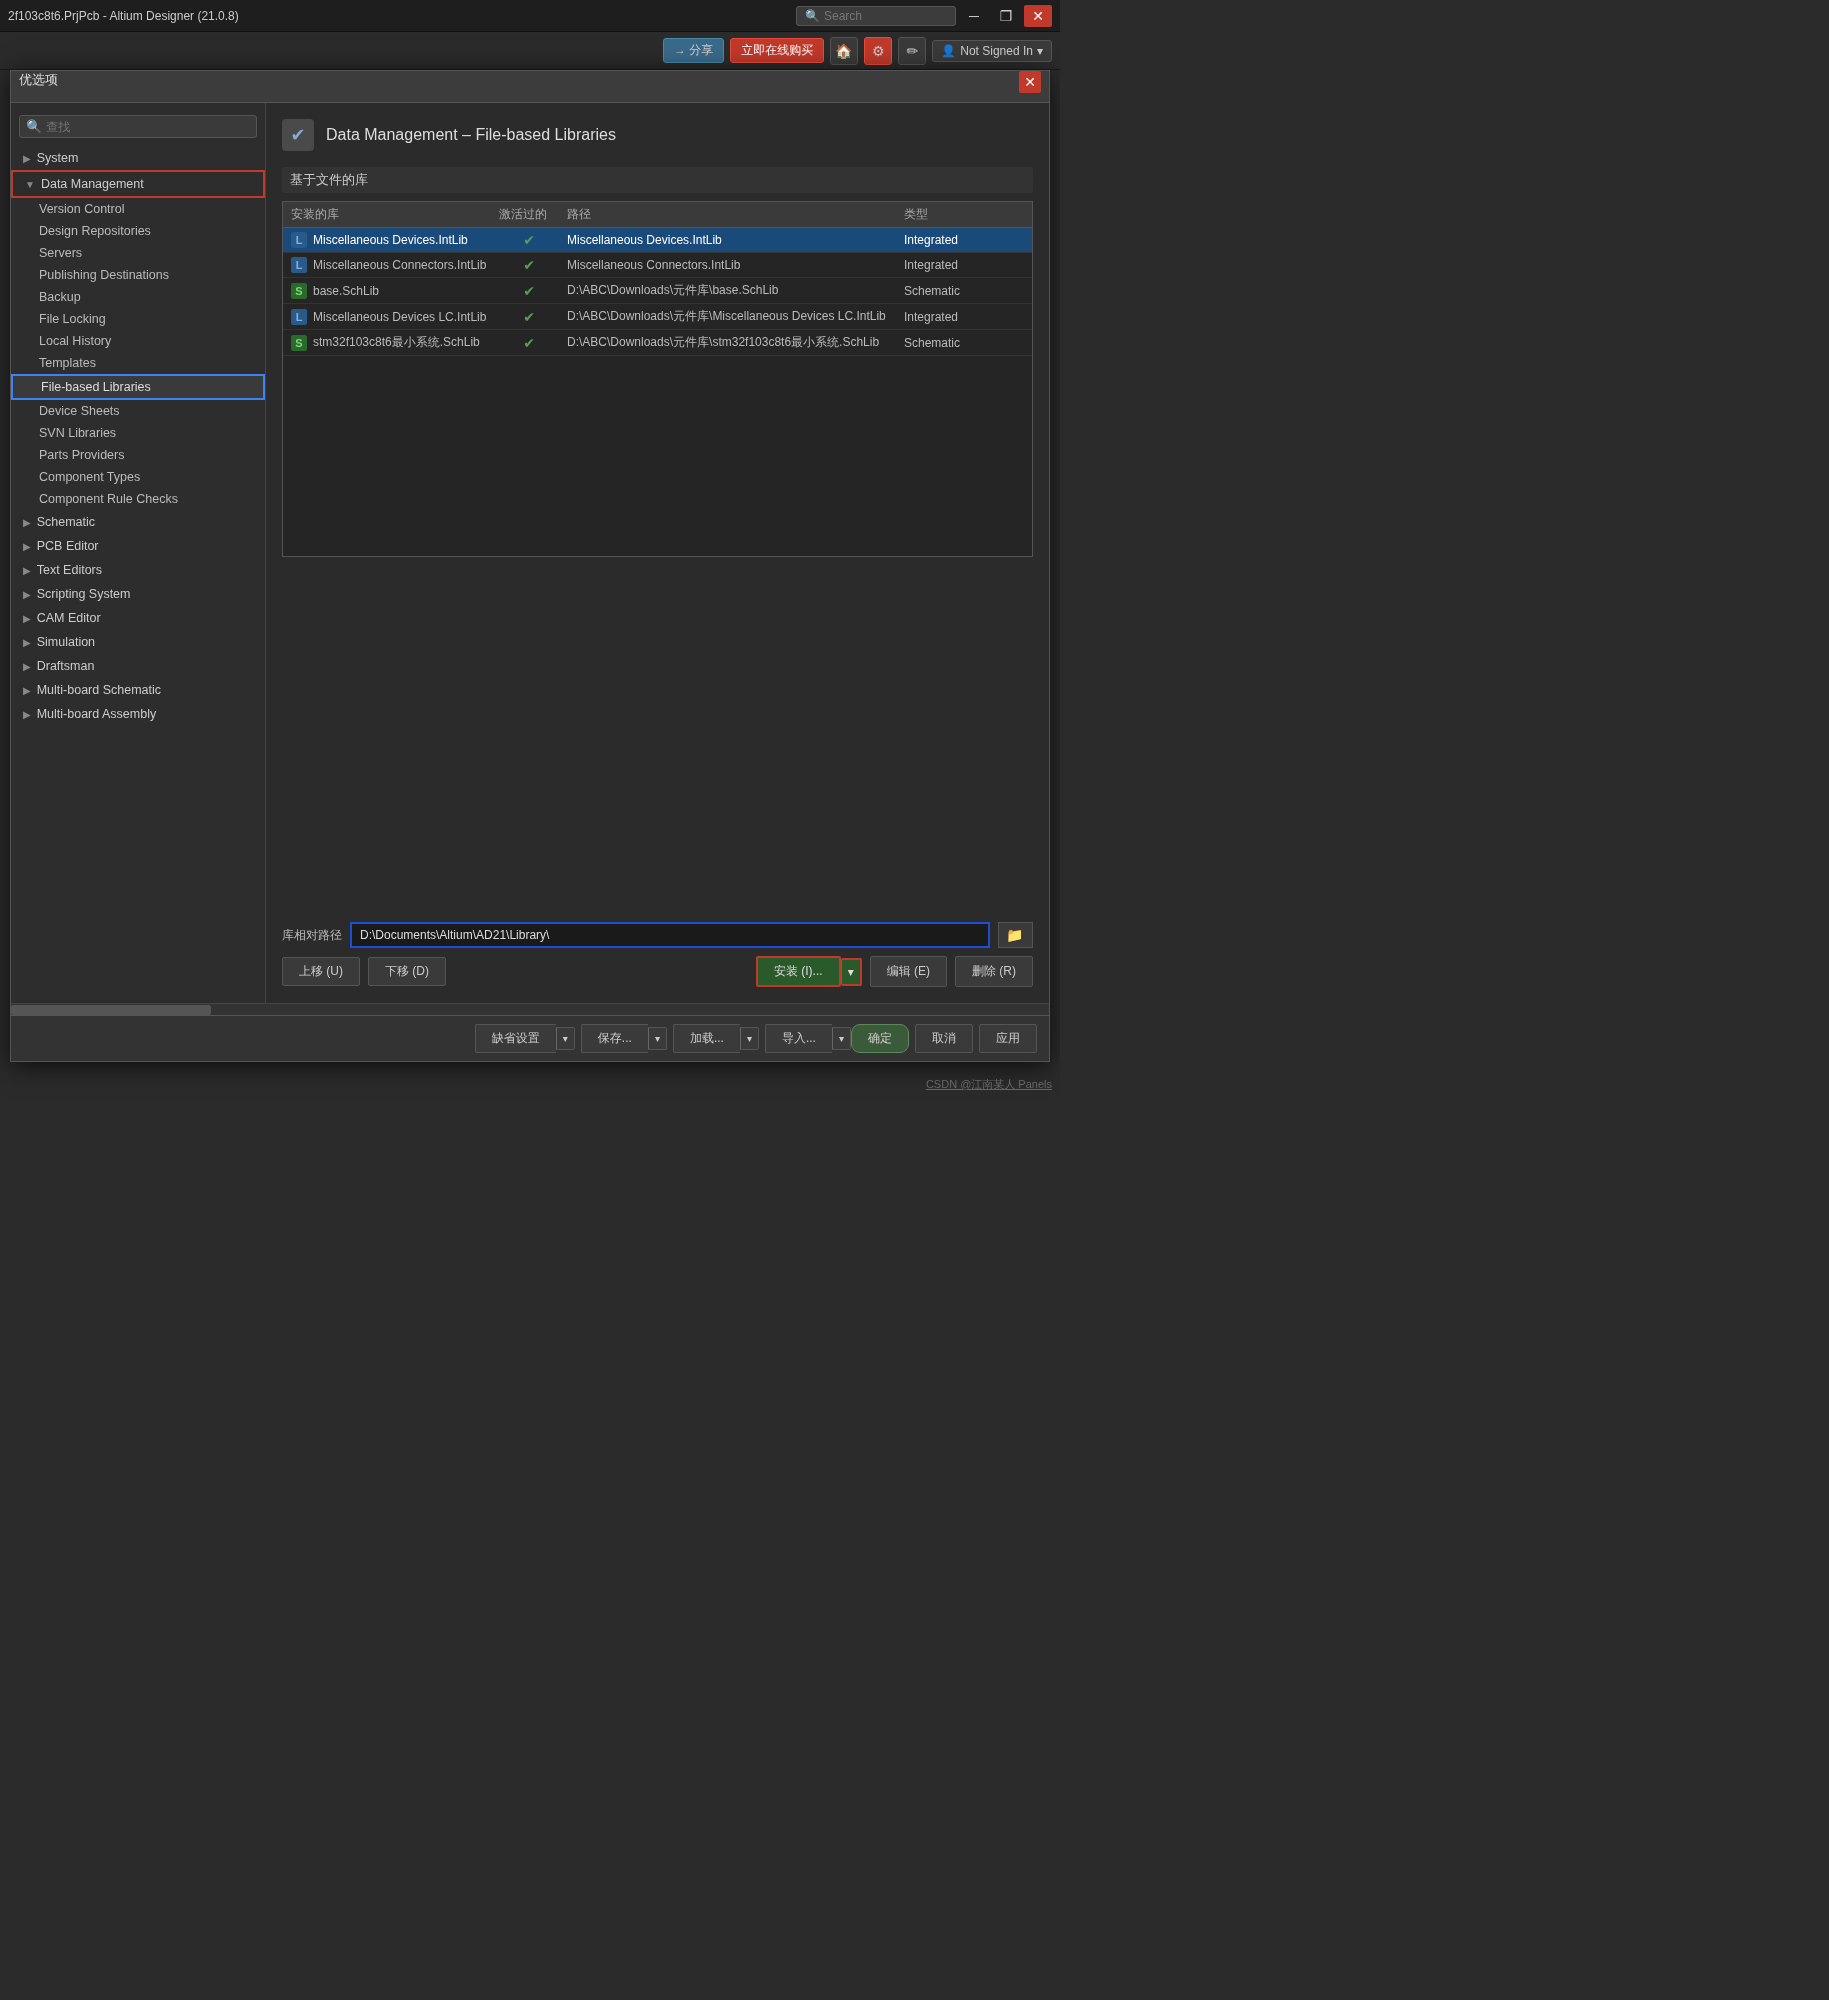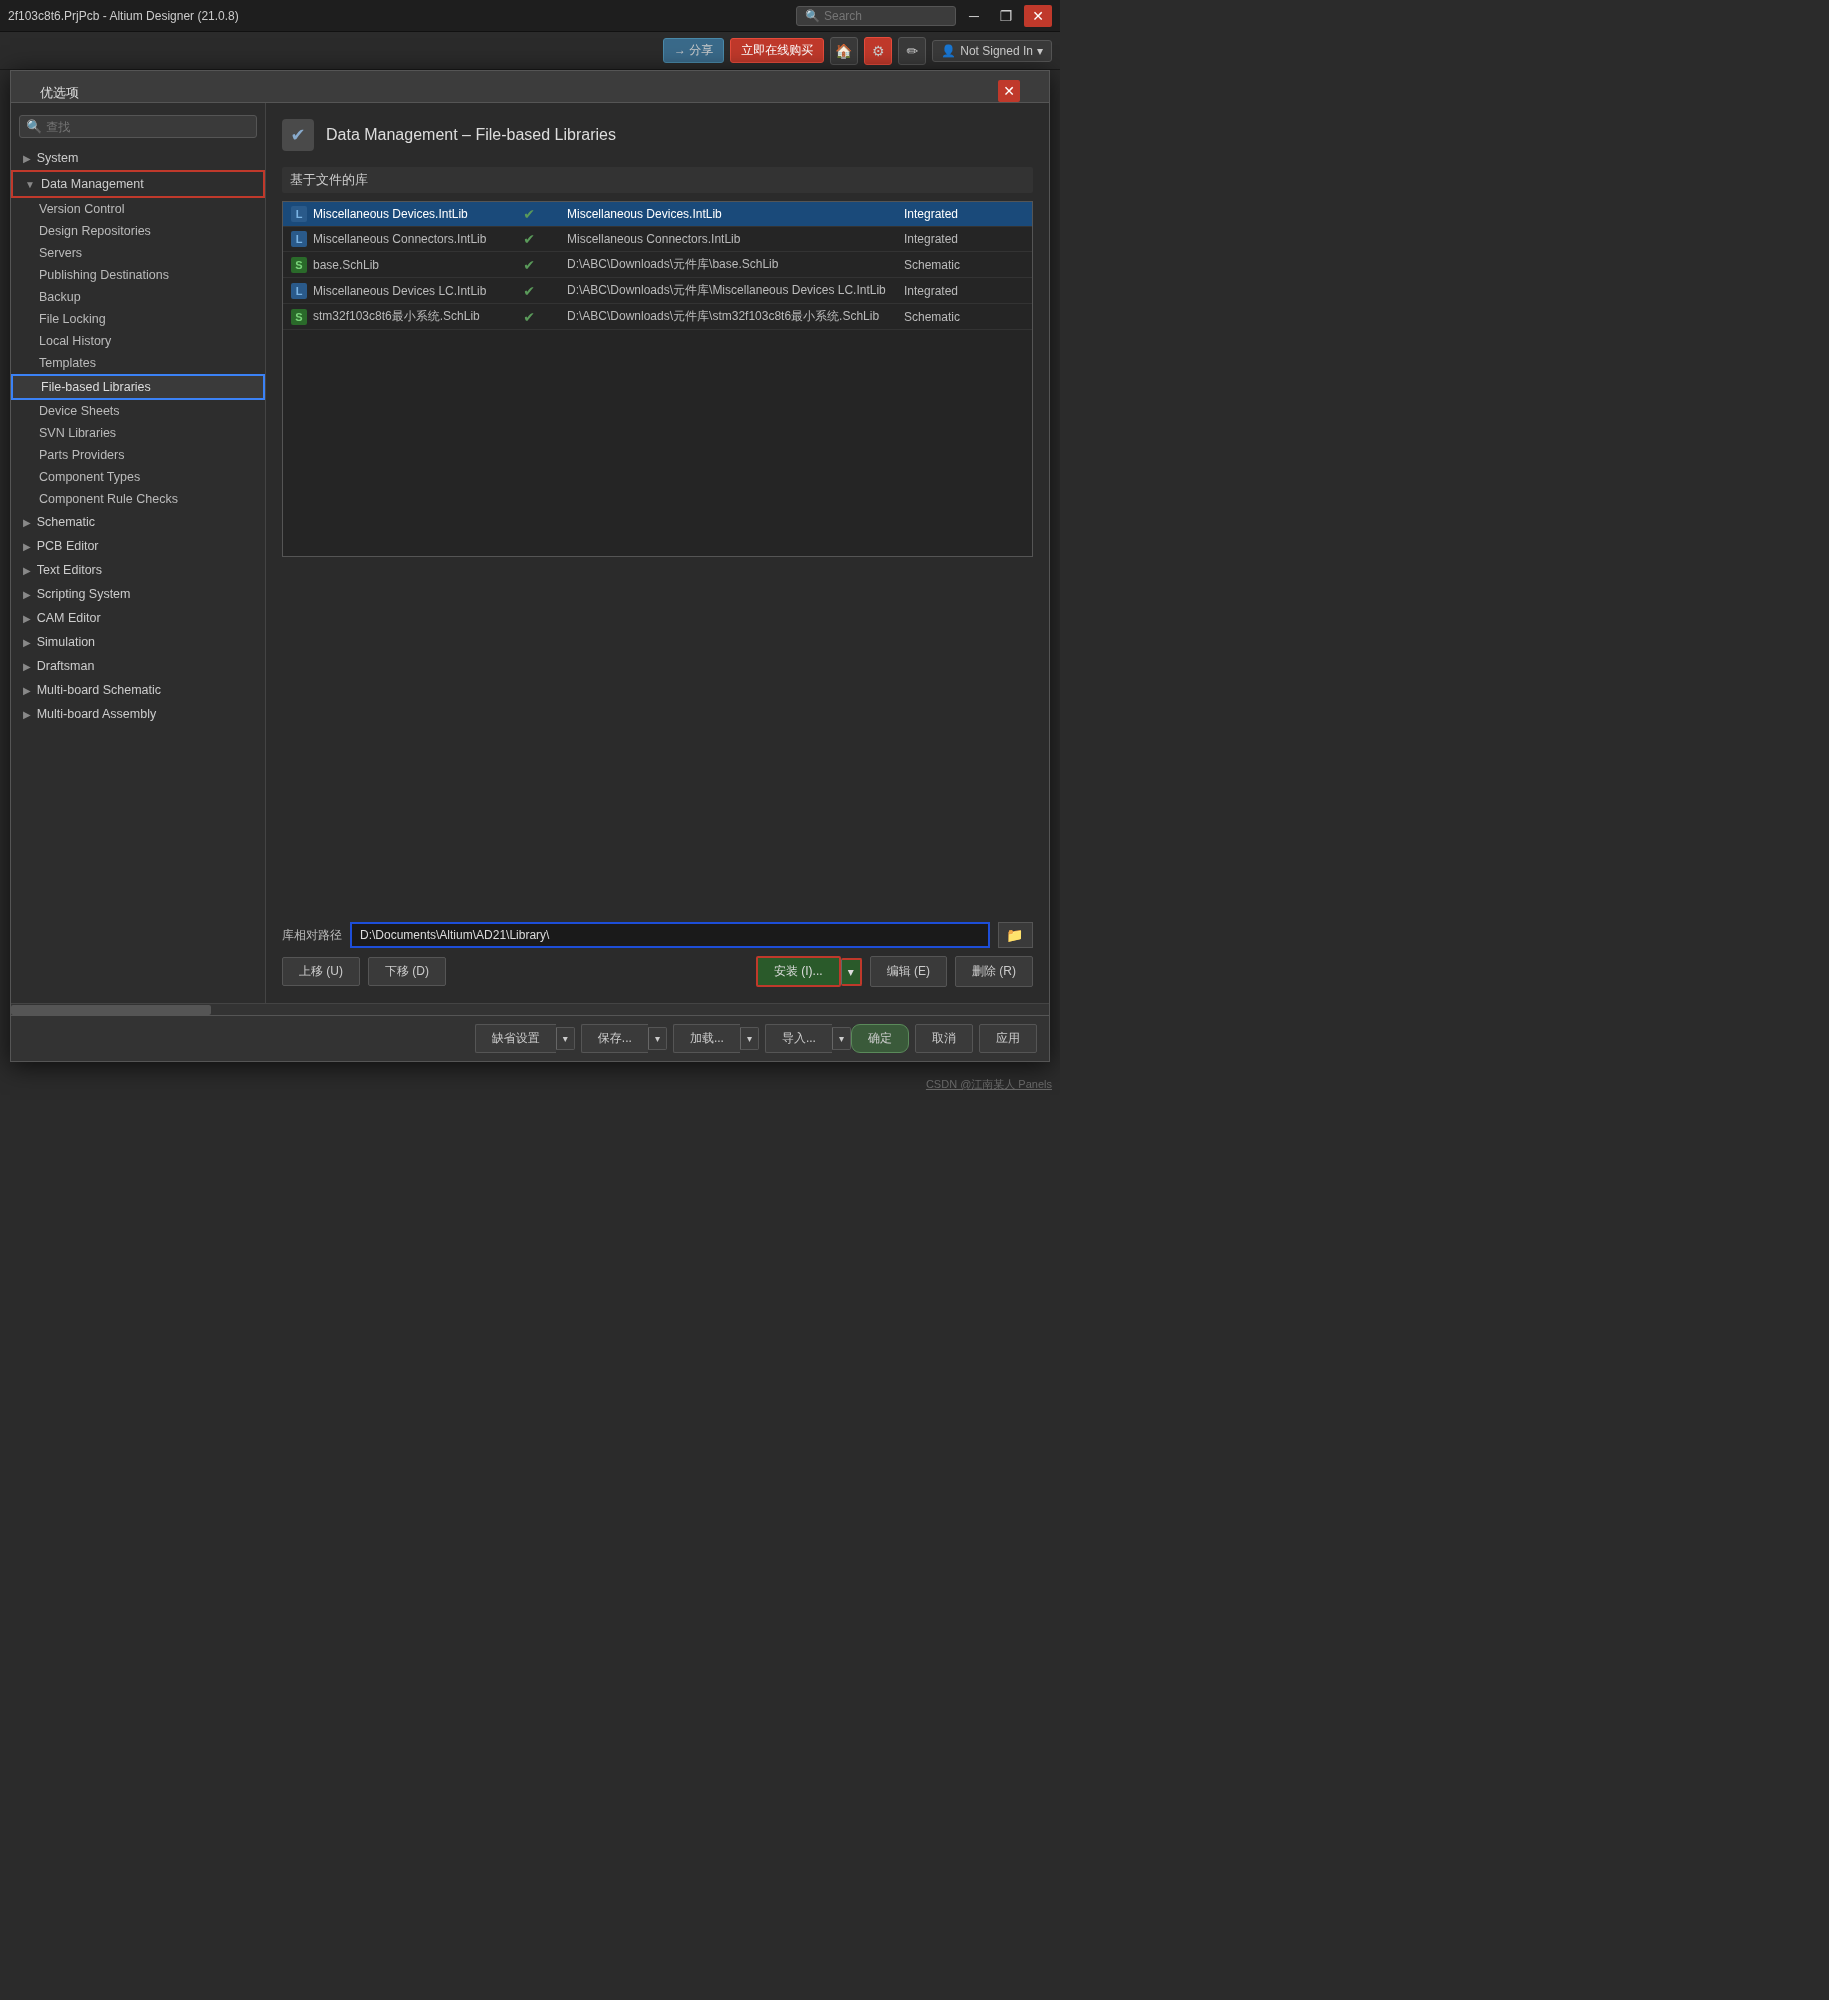--- a/index.html
+++ b/index.html
@@ -117,23 +117,23 @@
       background: #2b2b2b;
       border: 1px solid #555;
       box-shadow: 0 4px 24px rgba(0,0,0,0.7);
       display: flex;
       flex-direction: column;
     }
     .dialog-title-bar {
       background: #3c3c3c;
       height: 32px;
       display: flex;
-      align-items: flex-end;
+      align-items: flex-start;
       justify-content: space-between;
-      padding: 0 29px;
+      padding: 0 8px;
       border-bottom: 1px solid #555;
       gap: 12px;
     }
     .dialog-title {
       color: #ddd;
       font-size: 13px;
     }
     .dialog-close {
       background: #c0392b;
       color: white;
@@ -533,20 +533,26 @@
       <div class="content-header">
         <div class="content-header-icon">
           <span>✔</span>
         </div>
         <span class="content-header-title">Data Management – File-based Libraries</span>
       </div>
 
       <div class="section-label">基于文件的库</div>
 
       <div class="lib-table">
+        <div class="lib-table-header">
+          <span>安装的库</span>
+          <span>激活过的</span>
+          <span>路径</span>
+          <span>类型</span>
+        </div>
 
         <div class="lib-table-row active">
           <div class="lib-row-name">
             <div class="lib-icon blue">L</div>
             <span>Miscellaneous Devices.IntLib</span>
           </div>
           <div class="check-cell">
             <span class="check-mark">✔</span>
           </div>
           <span>Miscellaneous Devices.IntLib</span>

